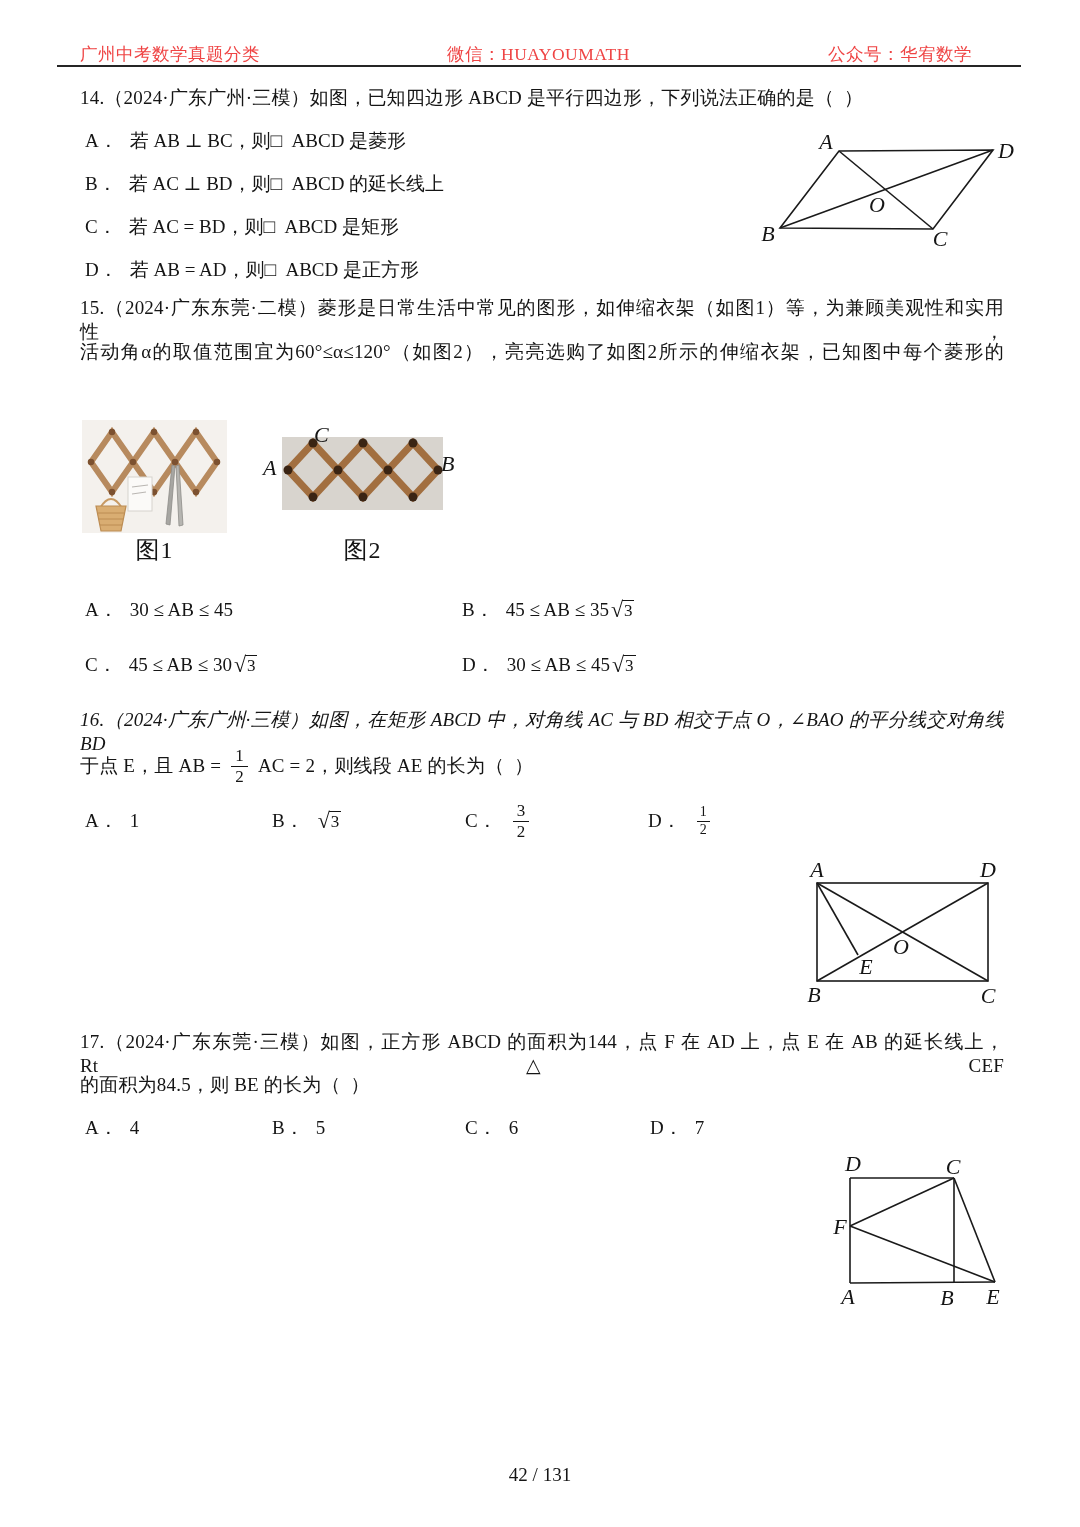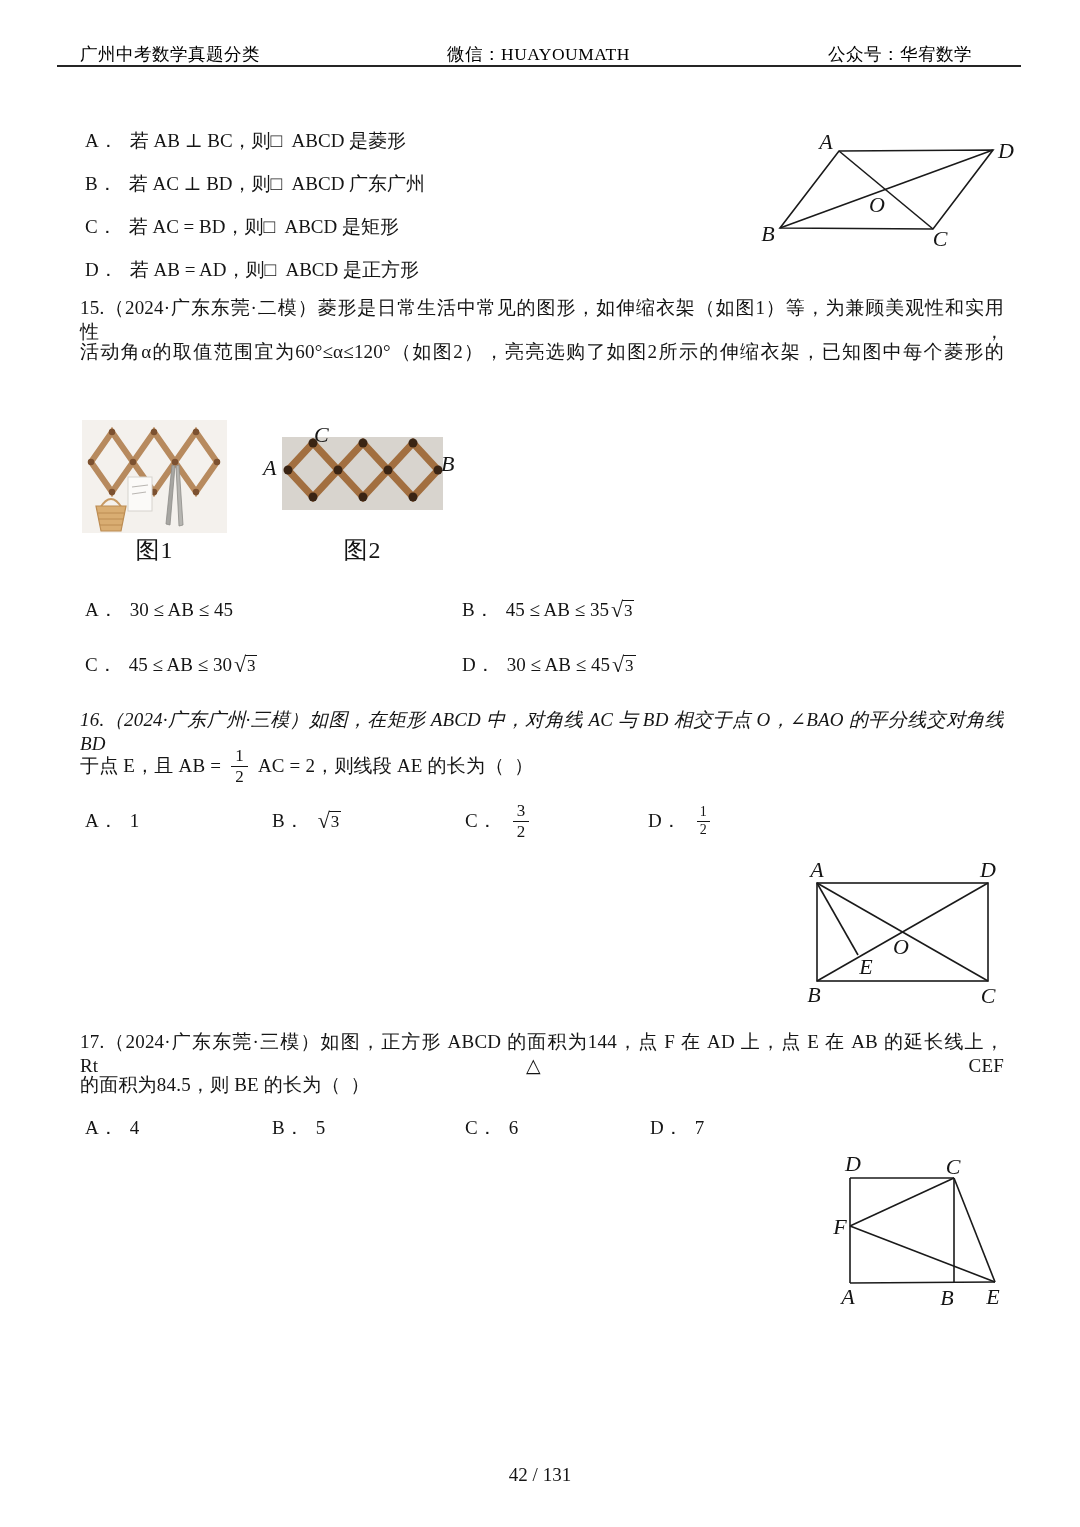--- a/index.html
+++ b/index.html
@@ -1,19 +1,19 @@
 <!DOCTYPE html>
 <html><head>
 <meta charset="utf-8">
 <style>
   html,body{margin:0;padding:0;background:#ffffff;}
   .page{position:relative;width:1080px;height:1527px;background:#ffffff;overflow:hidden;
         font-family:"Liberation Serif","DejaVu Serif","DejaVu Sans",serif;color:#151515;}
   .abs{position:absolute;}
-  .hdr{font-size:17.5px;color:#000000;letter-spacing:0.5px;white-space:pre-wrap;text-align:center;}
+  .hdr{font-size:17.5px;color:#ef4444;letter-spacing:0.5px;white-space:pre-wrap;text-align:center;}
   .rule{left:57px;top:65px;width:964px;height:2px;background:#252525;}
   .stemline{font-size:19px;letter-spacing:0.2px;white-space:pre-wrap;line-height:1.25;}
   .just{width:924px;text-align:justify;text-align-last:justify;}
   .flexline{display:flex;align-items:center;gap:6px;text-align:right;}
   .opt{font-size:19px;white-space:pre-wrap;display:flex;align-items:center;}
   .olabel{margin-right:12px;}
   .sqrt{display:inline-flex;align-items:flex-start;margin-left:2px;}
   .rsign{font-size:22px;line-height:1;}
   .rad{border-top:1.6px solid #151515;font-size:17px;line-height:1.2;margin-left:-1px;padding:0 2px;position:relative;top:1px;}
   .frac{display:inline-flex;flex-direction:column;align-items:center;margin:0 4px;}
@@ -28,27 +28,28 @@
 </head>
 <body>
 
 <div class="page">
 
   <div class="abs hdr" style="left:80px;top:42px;">广州中考数学真题分类</div>
   <div class="abs hdr" style="left:447px;top:42px;">微信：HUAYOUMATH</div>
   <div class="abs hdr" style="left:828px;top:42px;">公众号：华宥数学</div>
   <div class="abs rule"></div>
 
+  <div class="abs stemline" style="left:80px;top:86px;">14.（2024·广东广州·三模）如图，已知四边形 ABCD 是平行四边形，下列说法正确的是（  ）</div>
   <div class="abs opt" style="left:85px;top:128px;">
     <span class="olabel">A．</span>
     <span>若 AB ⊥ BC，则□  ABCD 是菱形</span>
   </div>
   <div class="abs opt" style="left:85px;top:171px;">
     <span class="olabel">B．</span>
-    <span>若 AC ⊥ BD，则□  ABCD 广东广州</span>
+    <span>若 AC ⊥ BD，则□  ABCD 的延长线上</span>
   </div>
   <div class="abs opt" style="left:85px;top:214px;">
     <span class="olabel">C．</span>
     <span>若 AC = BD，则□  ABCD 是矩形</span>
   </div>
   <div class="abs opt" style="left:85px;top:257px;">
     <span class="olabel">D．</span>
     <span>若 AB = AD，则□  ABCD 是正方形</span>
   </div>
 

